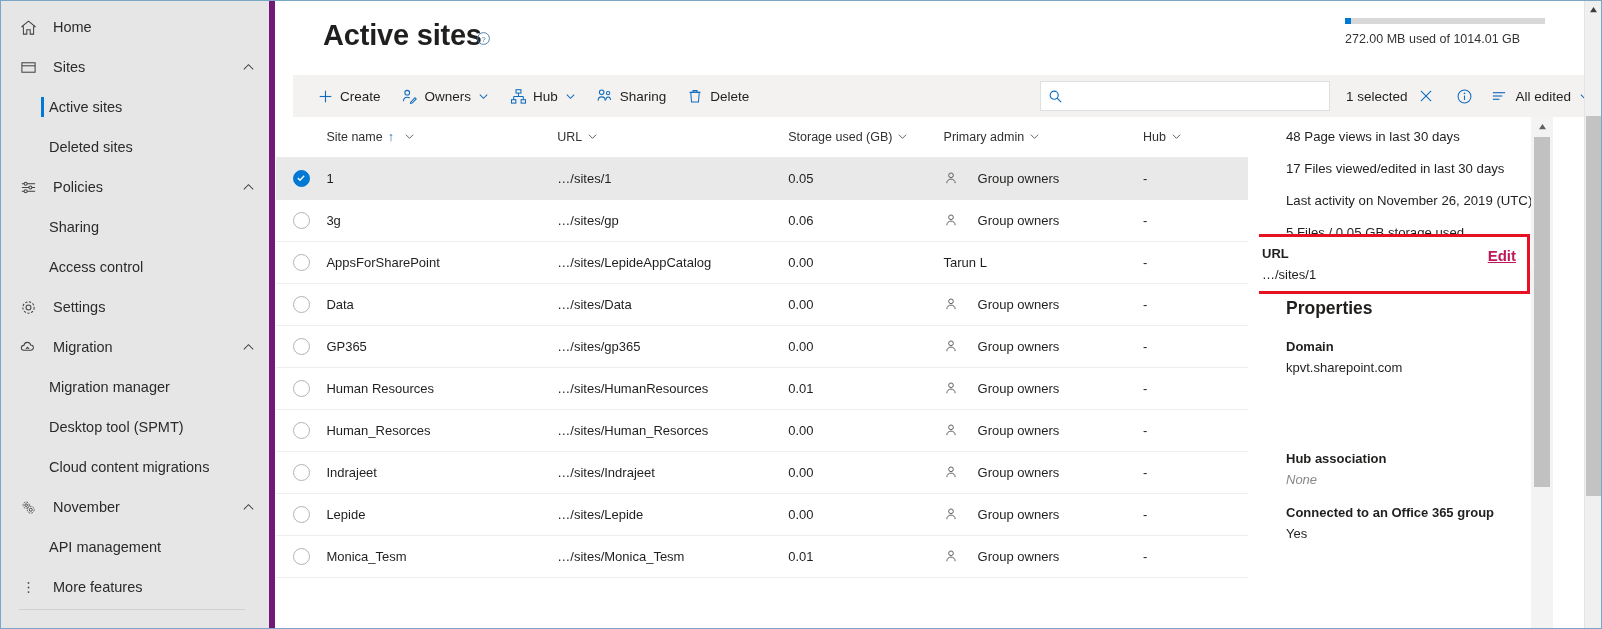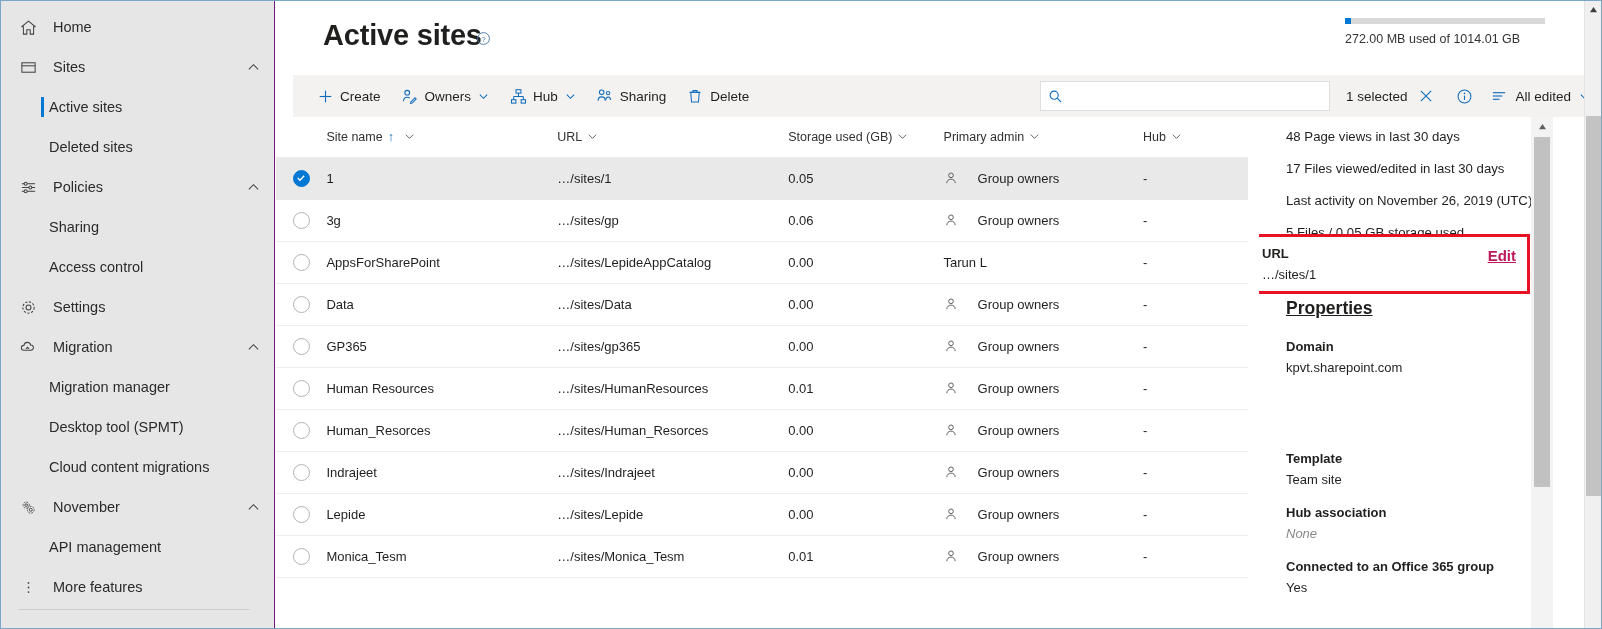--- a/index.html
+++ b/index.html
@@ -16,21 +16,21 @@
     border: 1px solid #7aa7c7;
     background: #fff;
     overflow: hidden;
   }
 
   
   .sidebar {
     position: absolute; left: 0; top: 0;
     width: 274px; height: 627px;
     background: #e6e6e6;
-    border-right: 1px solid #701a75;
+    border-right: 6px solid #701a75;
     overflow: hidden;
   }
   .nav-row {
     position: relative;
     display: flex; align-items: center;
     height: 40px;
     padding-left: 14px;
     font-size: 14.5px;
     color: #2b2b2b;
     cursor: pointer;
@@ -248,21 +248,21 @@
   }
   .det-stats { padding: 12px 0 14px 27px; }
   .det-stats .line {
     font-size: 13.2px; color: #201f1e;
     margin-bottom: 17px; white-space: nowrap;
   }
   .det-sep { height: 10px; background: #f4f3f2; border-top: 1px solid #f0efee; }
   .det-body { padding: 17px 0 0 27px; }
   .det-h2 {
     font-size: 17.5px; font-weight: bold;
-    color: #201f1e; margin-bottom: 20px; text-decoration: underline;
+    color: #201f1e; margin-bottom: 20px;
   }
   .prop { margin-bottom: 18px; position: relative; }
   .prop-label { font-size: 13px; font-weight: bold; color: #201f1e; margin-bottom: 6px; }
   .prop-value { font-size: 13px; color: #201f1e; }
   .prop-value.muted { color: #8a8886; font-style: italic; }
   .prop.highlight {
     position: absolute;
     left: -12px; top: 117px;
     width: 283px;
     padding: 9px 0 9px 12px;
@@ -879,24 +879,20 @@
       <div class="det-body">
         <div class="det-h2">Properties</div>
 
         <div class="prop">
           <div class="prop-label">Domain</div>
           <div class="prop-value">kpvt.sharepoint.com</div>
         </div>
 
         <div style="height:58px"></div>
 
-        <div class="prop">
-          <div class="prop-label">Template</div>
-          <div class="prop-value">Team site</div>
-        </div>
 
         <div class="prop">
           <div class="prop-label">Hub association</div>
           <div class="prop-value muted">None</div>
         </div>
 
         <div class="prop">
           <div class="prop-label">Connected to an Office 365 group</div>
           <div class="prop-value">Yes</div>
         </div>

